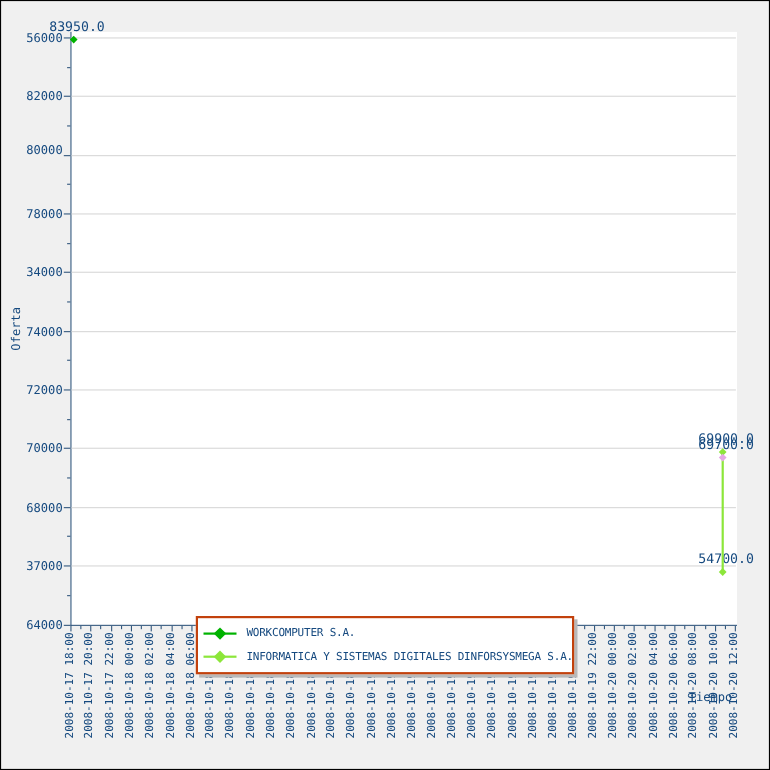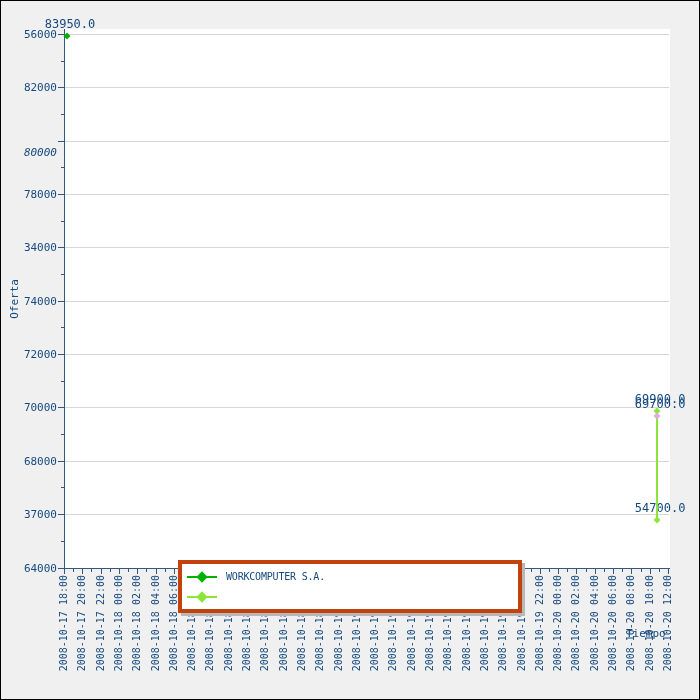--- a/index.html
+++ b/index.html
@@ -43,21 +43,21 @@
   .ylab{
     position:absolute;left:12px;width:44px;text-align:right;
     font-size:11px;line-height:13px;color:var(--navy);z-index:2;
   }
   .plab{
     position:absolute;width:60px;text-align:center;
     font-size:12px;line-height:12px;color:var(--navy);z-index:2;
   }
   .legend{
     position:absolute;left:177px;top:559px;width:344px;height:53px;
-    box-sizing:border-box;background:#fff;border:4px solid #c2410c;
+    box-sizing:border-box;background:#fff;border:2px solid #c2410c;
     box-shadow:3px 3px 0 #b8b8b8;z-index:6;
     display:flex;flex-direction:column;justify-content:space-evenly;
   }
   .lrow{display:flex;align-items:center;height:15px;padding-left:5px;}
   .lmark{position:relative;width:30px;height:12px;flex:0 0 30px;}
   .lline{position:absolute;left:0;right:0;top:5px;height:2px;}
   .ldia{position:absolute;left:11px;top:2px;width:8px;height:8px;transform:rotate(45deg);}
   .ltext{
     margin-left:9px;white-space:nowrap;font-size:10px;letter-spacing:-0.2px;
     color:var(--navy);
@@ -81,20 +81,21 @@
           <span class="lline" style="background: rgb(0, 178, 0);"></span>
           <span class="ldia" style="background: rgb(0, 178, 0);"></span>
         </span>
       <span class="ltext">WORKCOMPUTER S.A.</span>
     </div>
     <div class="lrow">
       <span class="lmark">
           <span class="lline" style="background: rgb(140, 230, 58);"></span>
           <span class="ldia" style="background: rgb(140, 230, 58);"></span>
         </span>
+      <span class="ltext">INFORMATICA Y SISTEMAS DIGITALES DINFORSYSMEGA S.A.</span>
     </div>
   </div>
 
 <div style="position: absolute; left: 57px; top: 566.5px; width: 6px; height: 1px; background: rgb(51, 88, 126); z-index: 2;"></div>
     <div class="ylab" style="position: absolute; top: 560.5px;">64000</div>
     <div style="position: absolute; left: 60px; top: 539.825px; width: 3px; height: 1px; background: rgb(51, 88, 126); z-index: 2;"></div>
     <div style="position: absolute; left: 57px; top: 513.15px; width: 6px; height: 1px; background: rgb(51, 88, 126); z-index: 2;"></div>
     <div class="ylab" style="position: absolute; top: 507.15px;">37000</div>
     <div style="position: absolute; left: 64px; width: 604px; top: 513.15px; height: 1px; background: rgb(215, 215, 215); z-index: 1;"></div>
     <div style="position: absolute; left: 60px; top: 486.475px; width: 3px; height: 1px; background: rgb(51, 88, 126); z-index: 2;"></div>
@@ -116,21 +117,21 @@
     <div style="position: absolute; left: 60px; top: 273.075px; width: 3px; height: 1px; background: rgb(51, 88, 126); z-index: 2;"></div>
     <div style="position: absolute; left: 57px; top: 246.4px; width: 6px; height: 1px; background: rgb(51, 88, 126); z-index: 2;"></div>
     <div class="ylab" style="position: absolute; top: 240.4px;">34000</div>
     <div style="position: absolute; left: 64px; width: 604px; top: 246.4px; height: 1px; background: rgb(215, 215, 215); z-index: 1;"></div>
     <div style="position: absolute; left: 60px; top: 219.725px; width: 3px; height: 1px; background: rgb(51, 88, 126); z-index: 2;"></div>
     <div style="position: absolute; left: 57px; top: 193.05px; width: 6px; height: 1px; background: rgb(51, 88, 126); z-index: 2;"></div>
     <div class="ylab" style="position: absolute; top: 187.05px;">78000</div>
     <div style="position: absolute; left: 64px; width: 604px; top: 193.05px; height: 1px; background: rgb(215, 215, 215); z-index: 1;"></div>
     <div style="position: absolute; left: 60px; top: 166.375px; width: 3px; height: 1px; background: rgb(51, 88, 126); z-index: 2;"></div>
     <div style="position: absolute; left: 57px; top: 139.7px; width: 6px; height: 1px; background: rgb(51, 88, 126); z-index: 2;"></div>
-    <div class="ylab" style="position: absolute; top: 145px; font-style: italic;">80000</div>
+    <div class="ylab" style="position: absolute; top: 129px;">80000</div>
     <div style="position: absolute; left: 64px; width: 604px; top: 139.7px; height: 1px; background: rgb(215, 215, 215); z-index: 1;"></div>
     <div style="position: absolute; left: 60px; top: 113.025px; width: 3px; height: 1px; background: rgb(51, 88, 126); z-index: 2;"></div>
     <div style="position: absolute; left: 57px; top: 86.35px; width: 6px; height: 1px; background: rgb(51, 88, 126); z-index: 2;"></div>
     <div class="ylab" style="position: absolute; top: 80.35px;">82000</div>
     <div style="position: absolute; left: 64px; width: 604px; top: 86.35px; height: 1px; background: rgb(215, 215, 215); z-index: 1;"></div>
     <div style="position: absolute; left: 60px; top: 59.675px; width: 3px; height: 1px; background: rgb(51, 88, 126); z-index: 2;"></div>
     <div style="position: absolute; left: 57px; top: 33px; width: 6px; height: 1px; background: rgb(51, 88, 126); z-index: 2;"></div>
     <div class="ylab" style="position: absolute; top: 27px;">56000</div>
     <div style="position: absolute; left: 64px; width: 604px; top: 33px; height: 1px; background: rgb(215, 215, 215); z-index: 1;"></div>
     <div style="position: absolute; left: 63px; top: 568px; width: 1px; height: 5px; background: rgb(51, 88, 126); z-index: 2;"></div>

